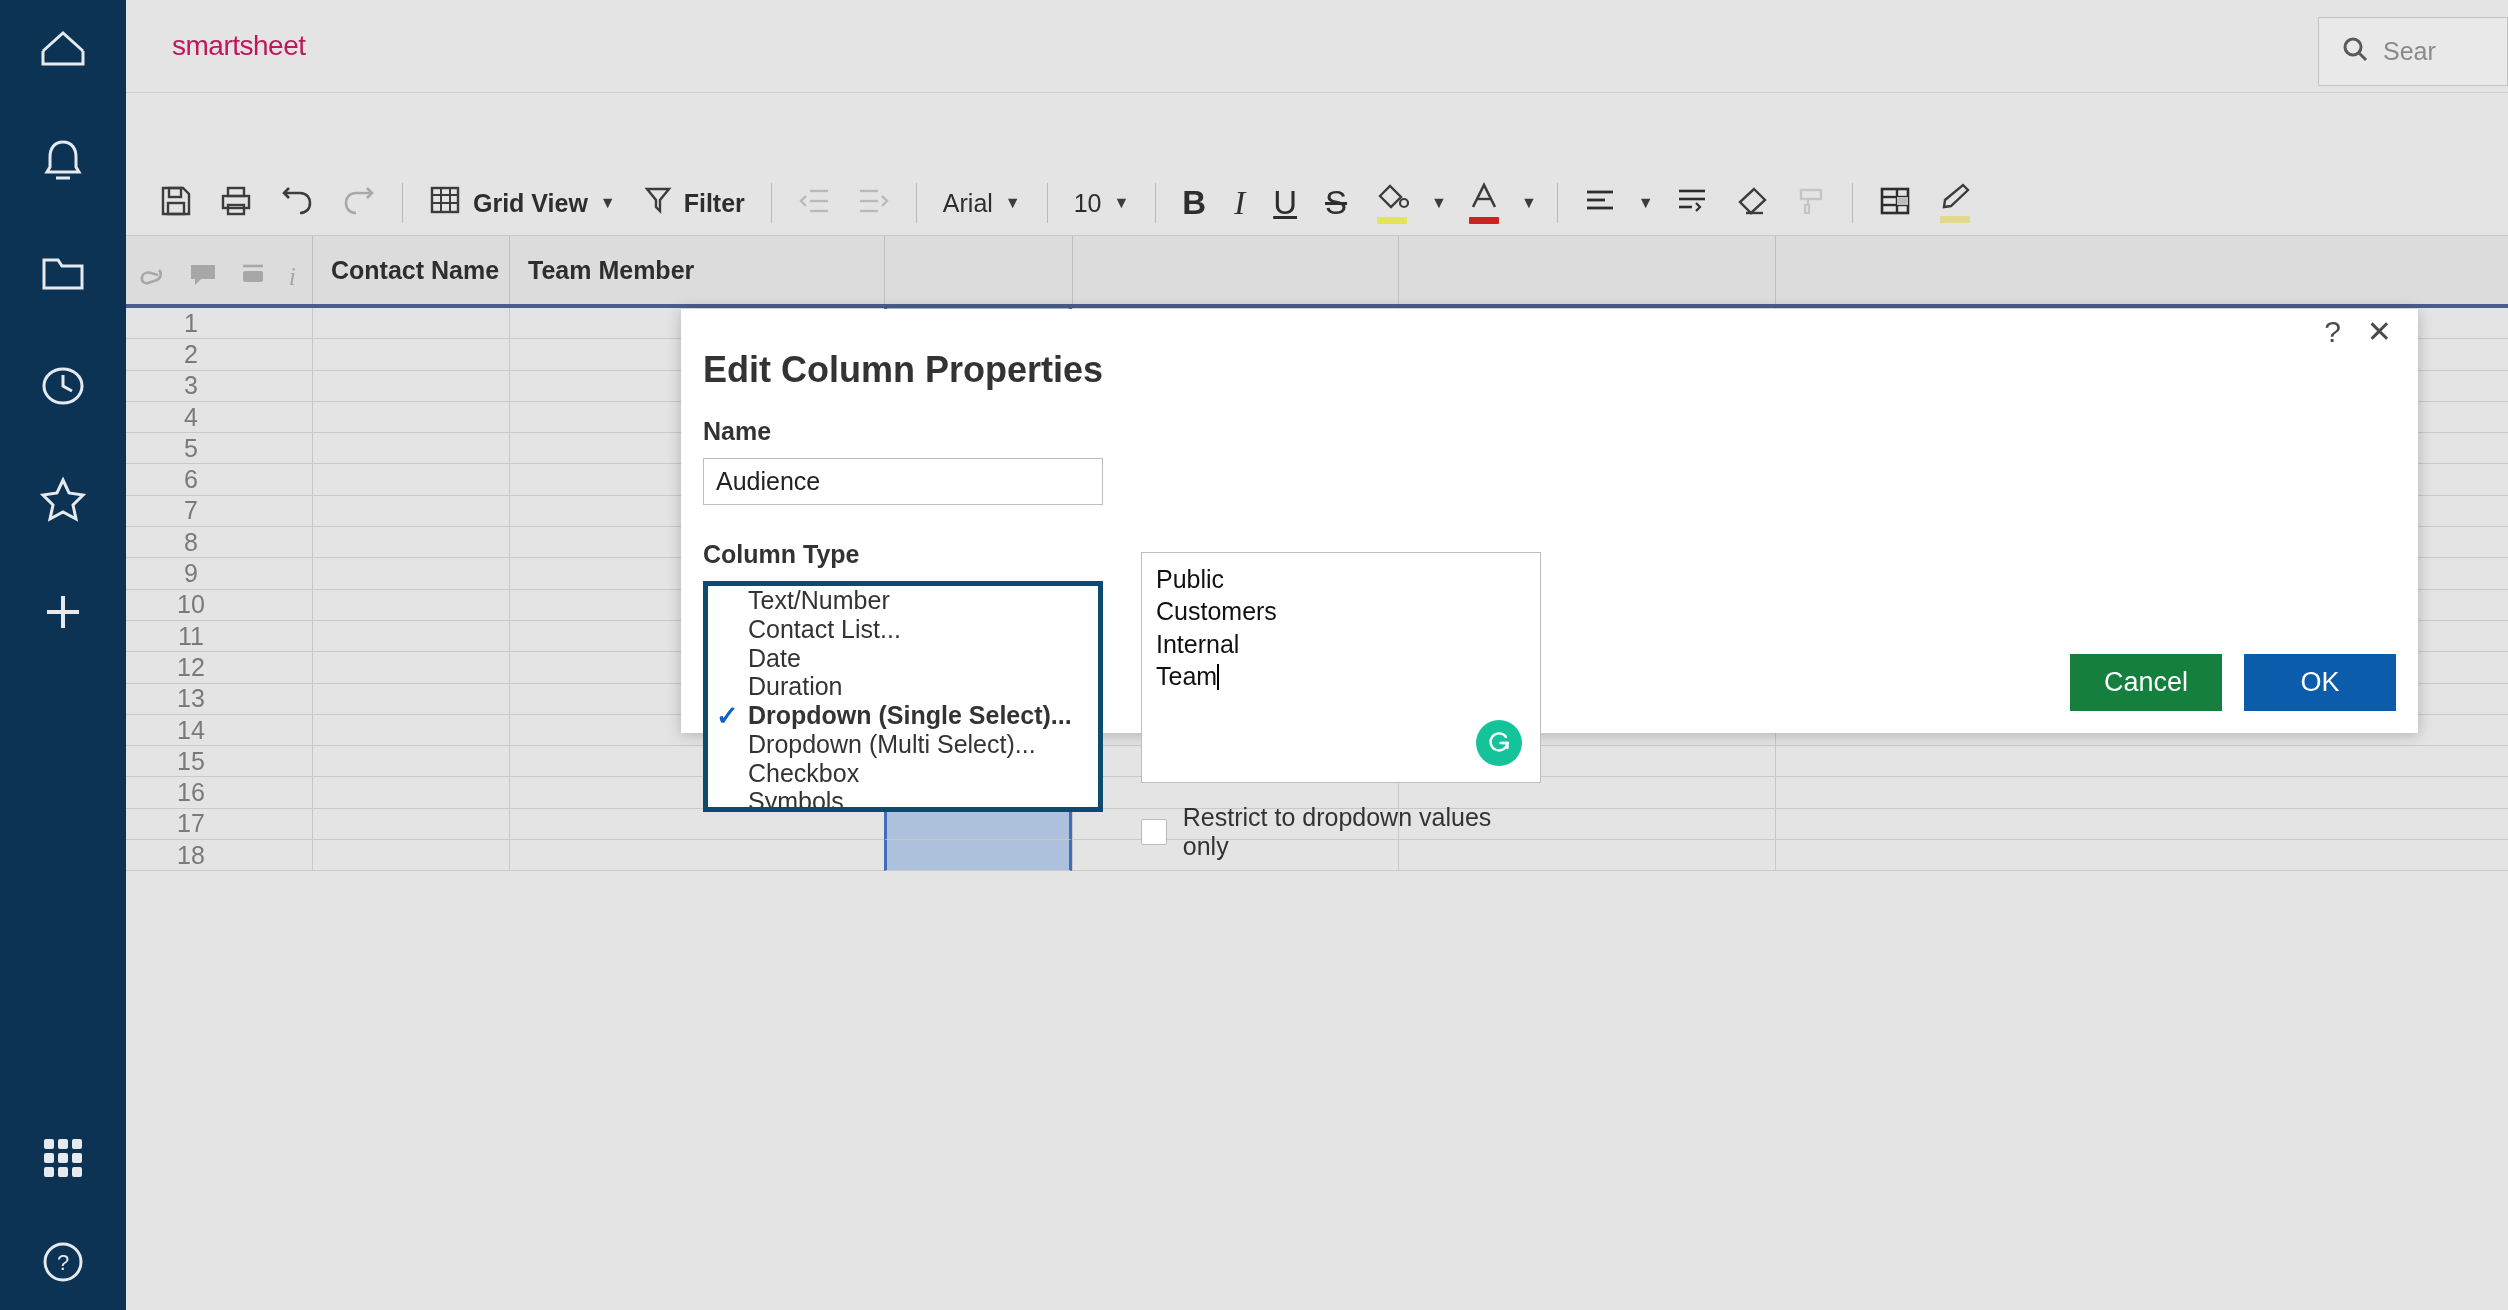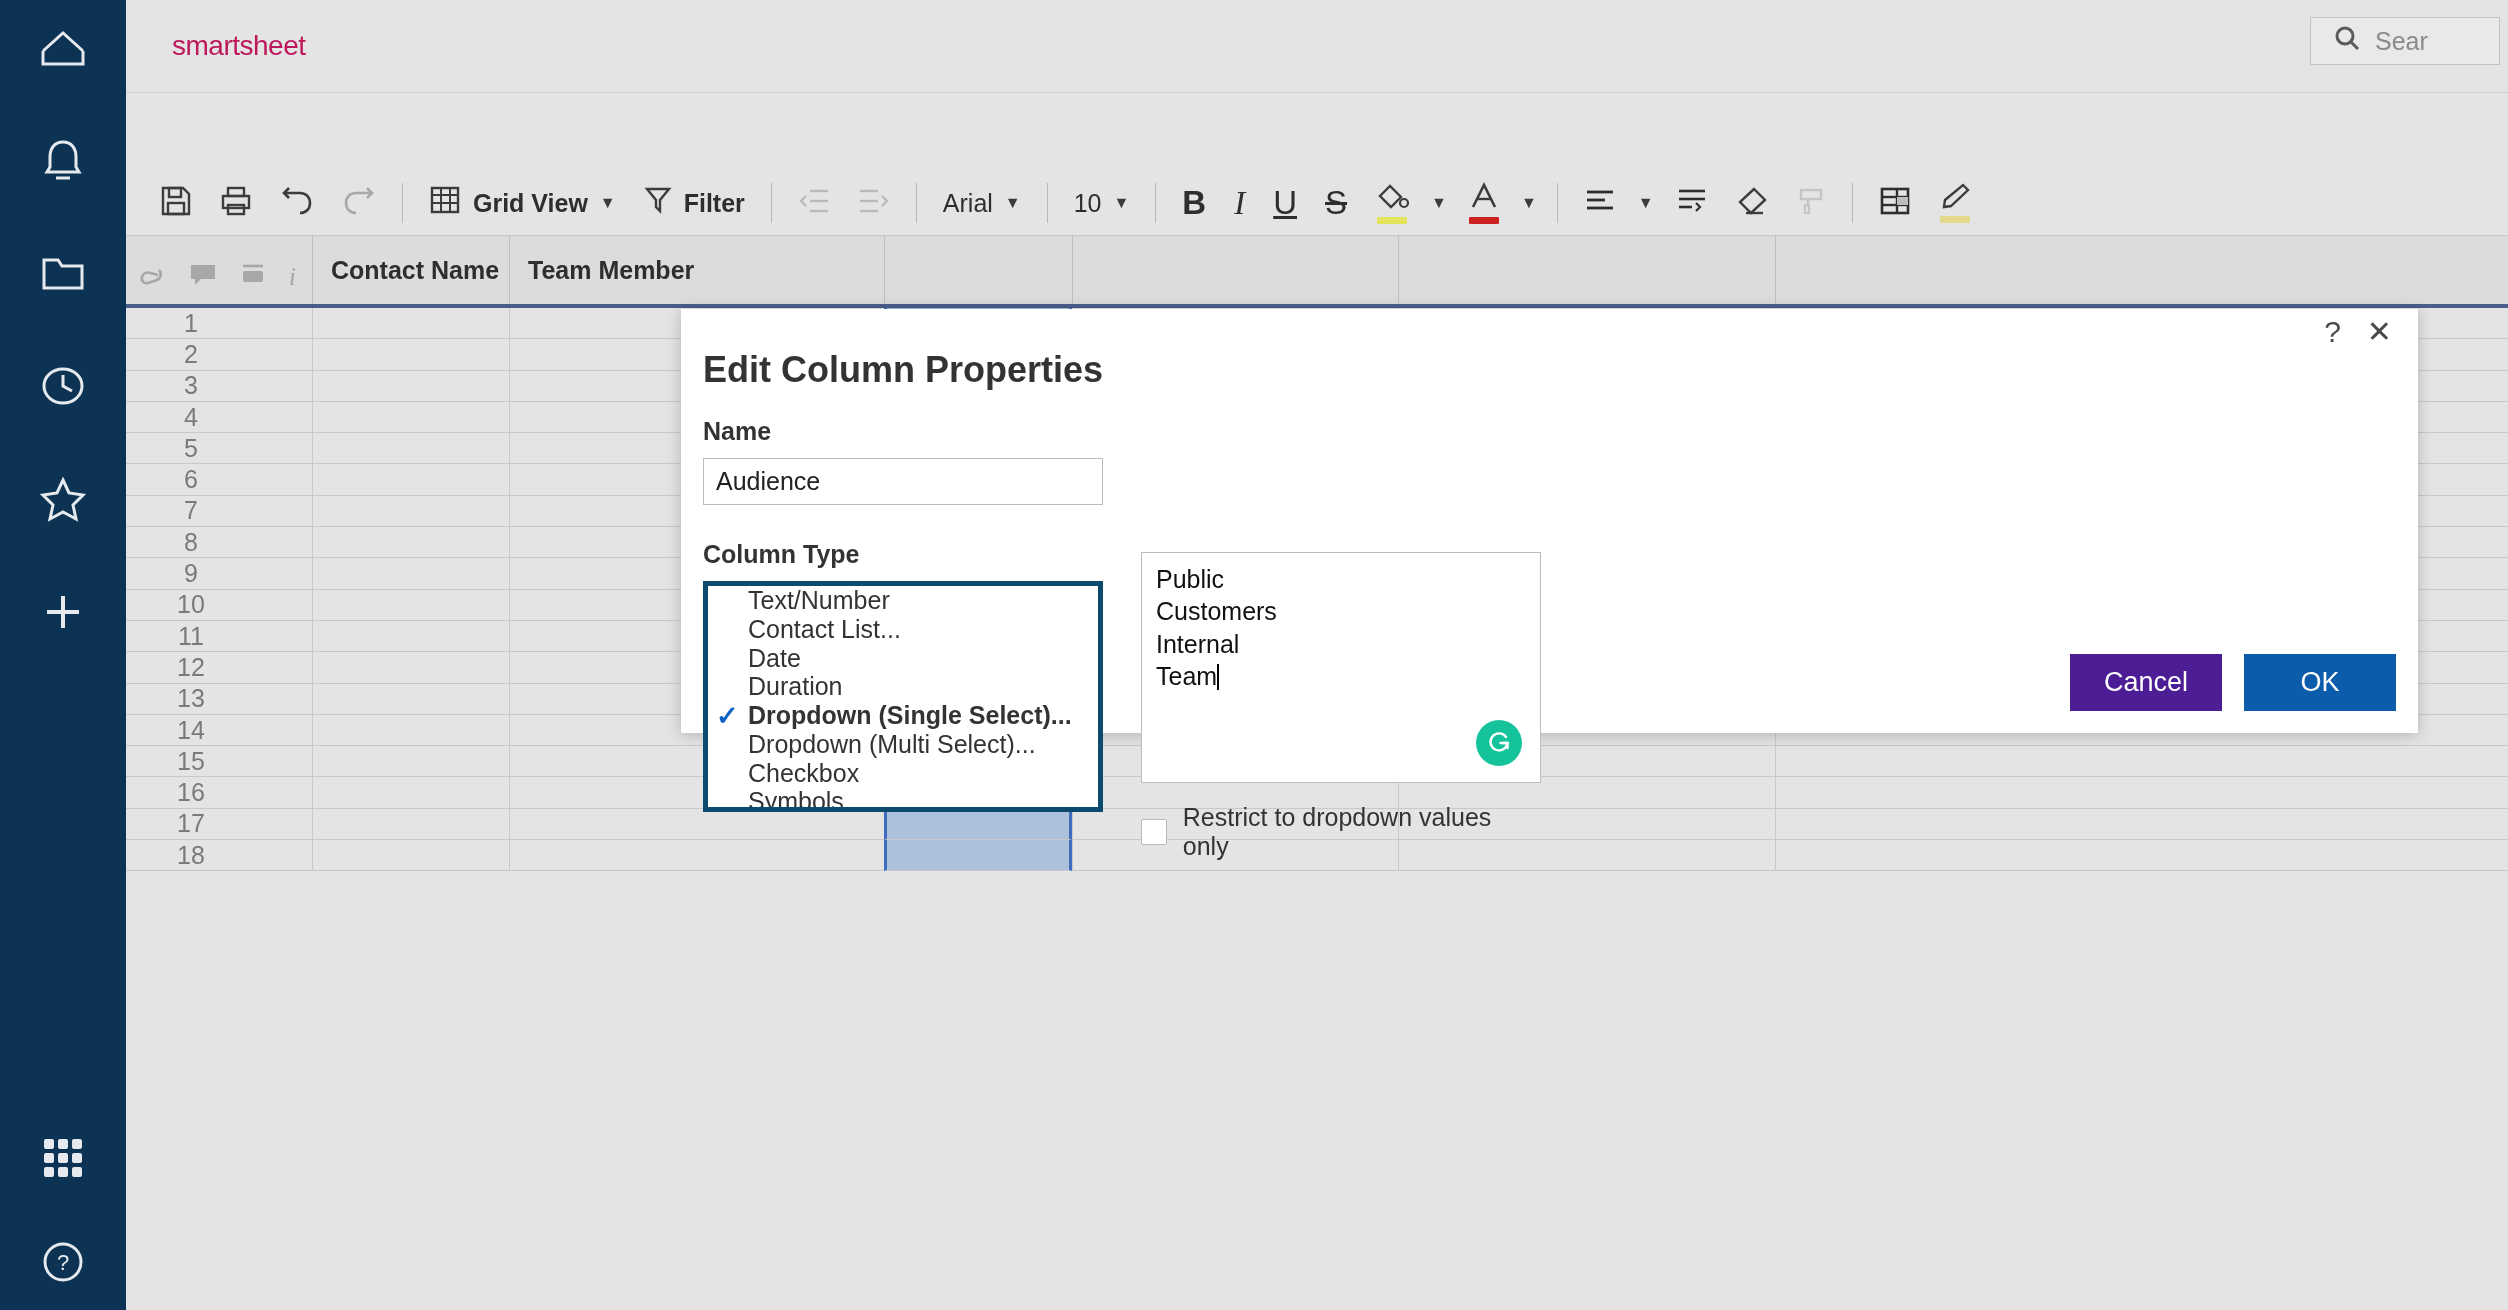--- a/index.html
+++ b/index.html
@@ -32,22 +32,22 @@
     border-bottom: 1px solid #cfcfcf;
     display: flex; align-items: center;
   }
   .brand {
     margin-left: 46px;
     font-size: 28px; font-weight: 400; color: #be185d;
     letter-spacing: -0.5px;
     font-family: "Liberation Sans", sans-serif;
   }
   .search-box {
-    position: absolute; right: 8px; top: 17px;
-    width: 190px; height: 48px;
+    position: absolute; right: 0px; top: 17px;
+    width: 190px; height: 69px;
     border: 1px solid #c2c2c2; background: #e9e9e9;
     display: flex; align-items: center; gap: 14px; padding-left: 22px;
     color: #8a8a8a; font-size: 25px;
   }
 
   
   .menubar {
     position: absolute; left: 126px; top: 93px; width: 2382px; height: 78px;
     background: #e4e4e4;
     display: flex; align-items: center;
@@ -184,21 +184,21 @@
 
   .modal-actions {
     position: absolute; right: 22px; bottom: 22px;
     display: flex; gap: 22px; align-items: center;
   }
   .btn {
     height: 57px; min-width: 152px; border: none; cursor: pointer;
     font-size: 27px; color: #fff;
     font-family: "Liberation Sans", sans-serif;
   }
-  .btn-cancel { background: #4c1d95; }
+  .btn-cancel { background: #15803d; }
   .btn-ok { background: #0b5cab; }
 </style>
 </head>
 <body>
 
 <div id="app">
 
   <div class="rail">
     <div class="rail-icon" style="margin-top:-10px;">
       <span>

